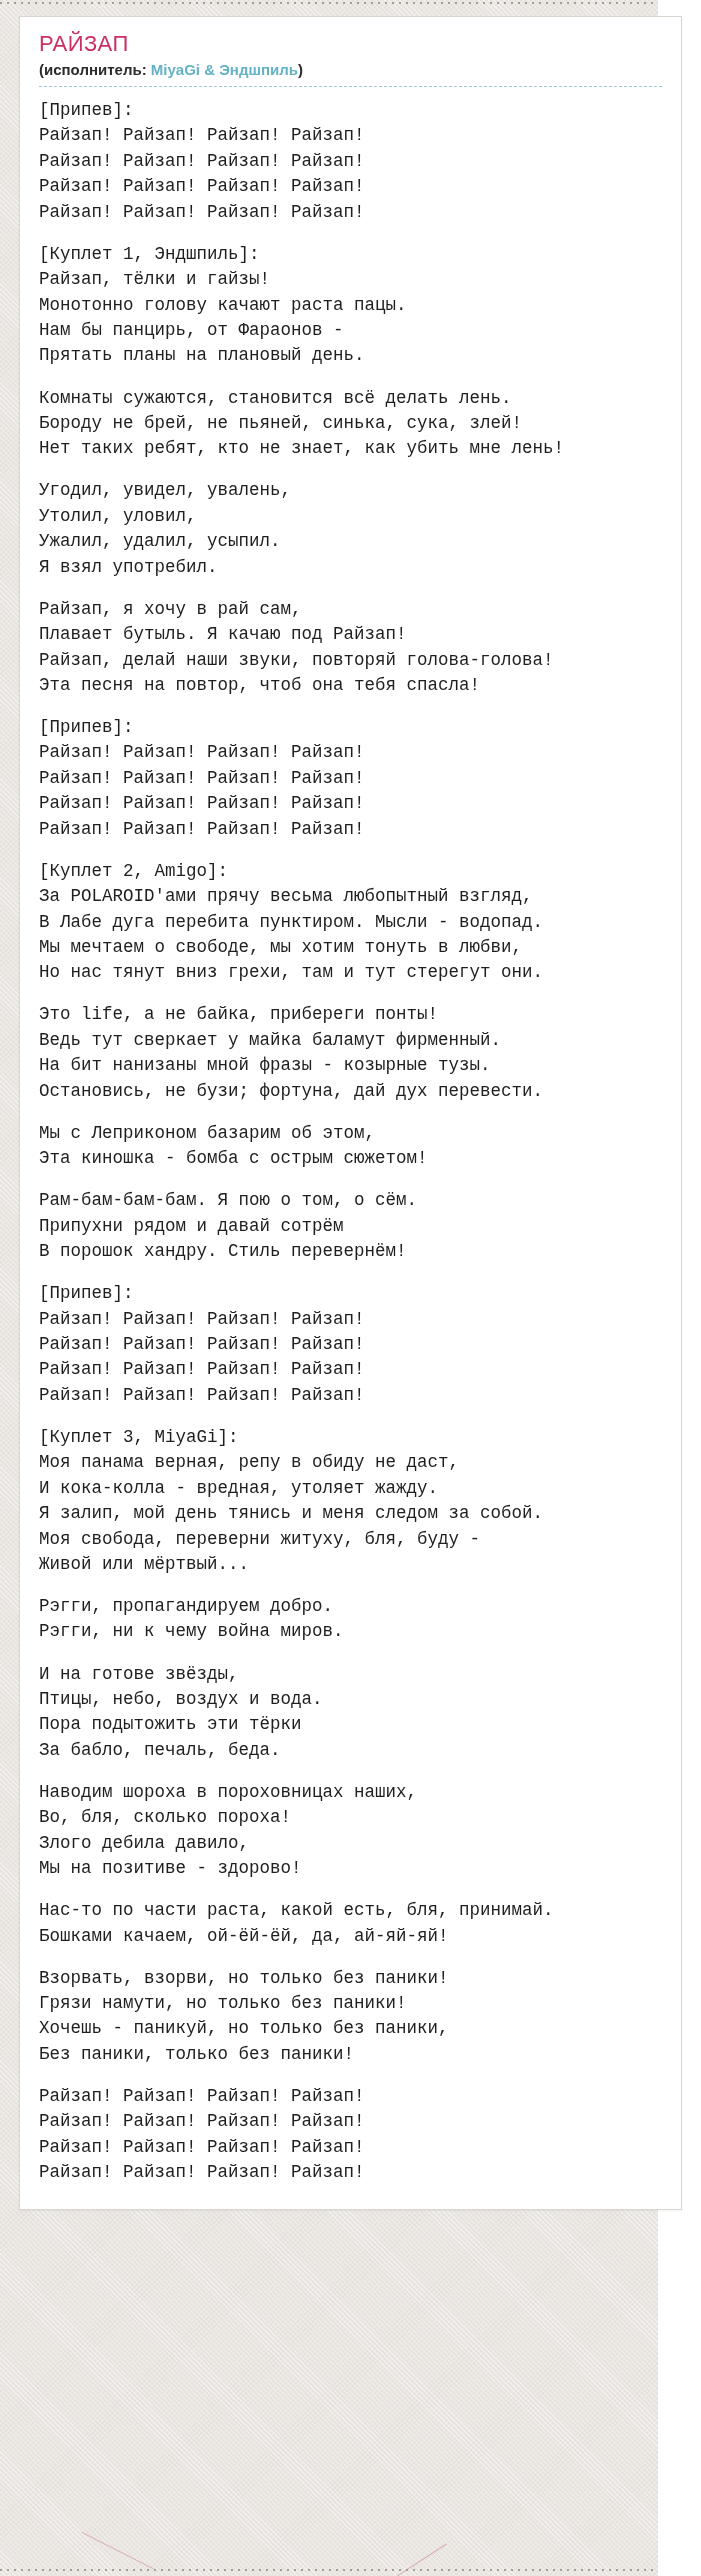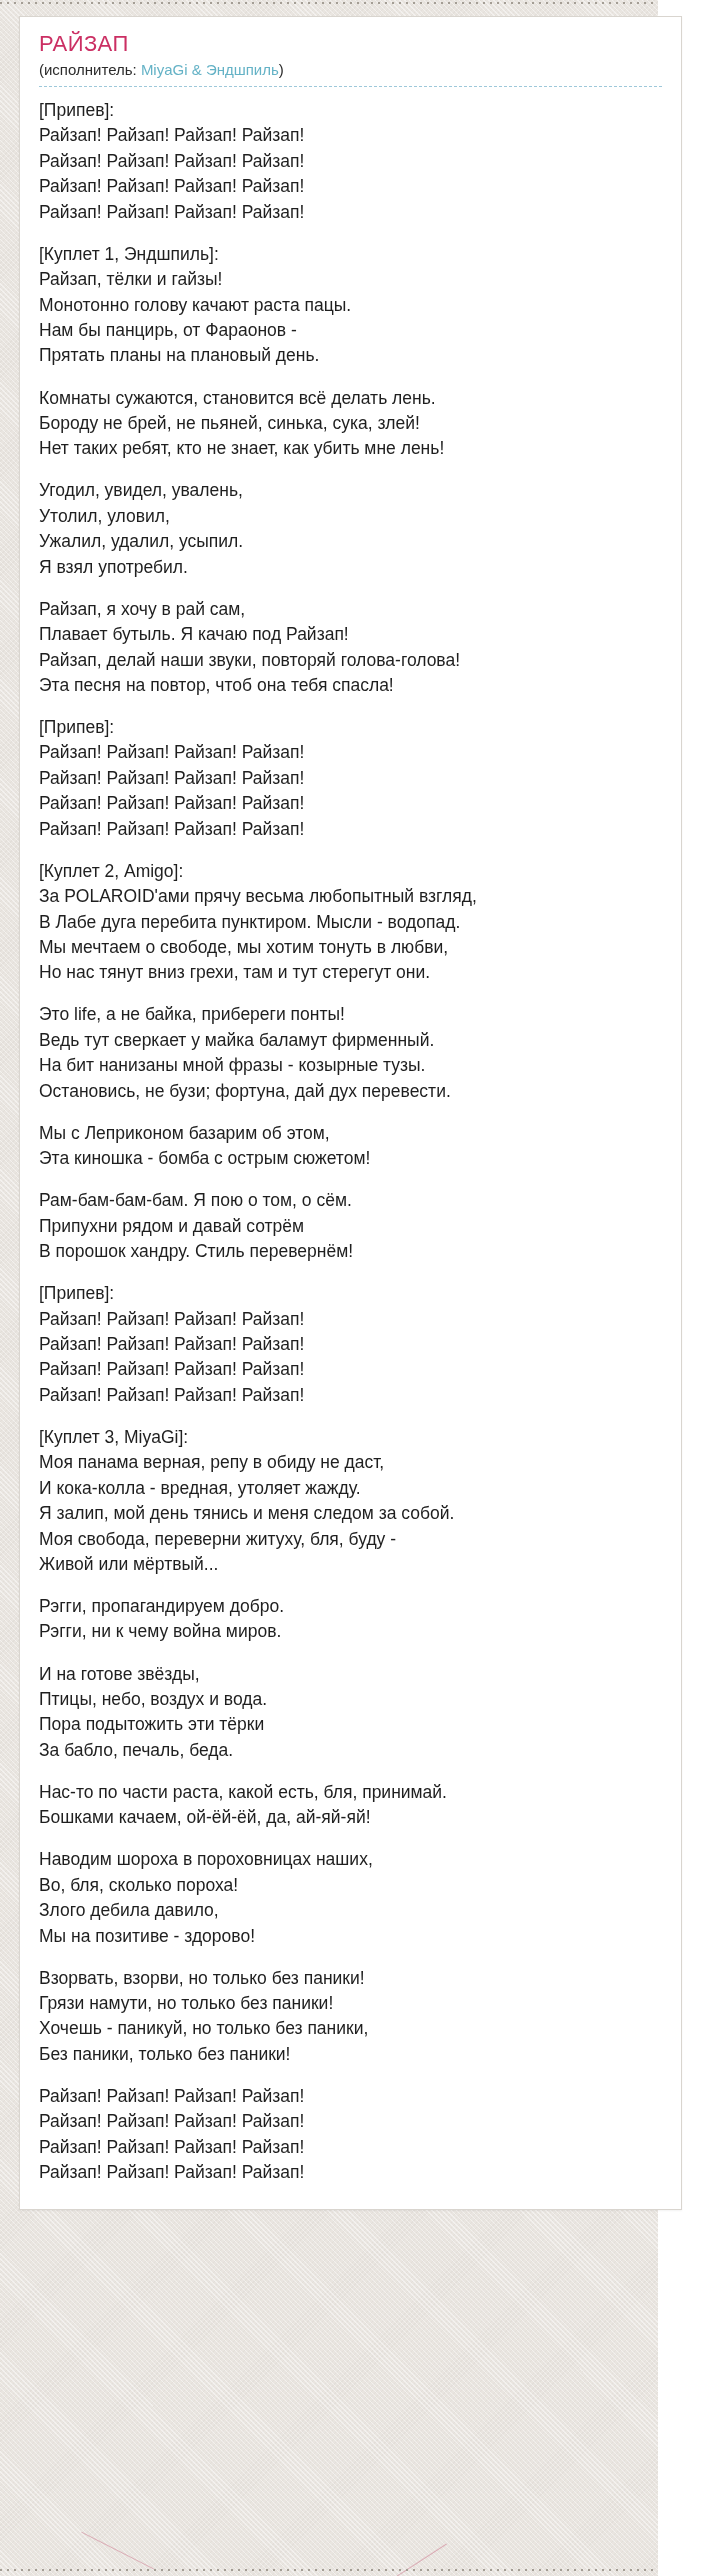--- a/index.html
+++ b/index.html
@@ -47,39 +47,41 @@
     font-weight: normal;
     line-height: 26px;
     color: var(--accent, #cb2f63);
     letter-spacing: 0.4px;
   }
   .artist-line {
     margin-top: 2.6px;
     font-size: 15px;
     line-height: 20px;
     color: #2b2b2b;
+    font-weight: bold;
   }
   .artist-link, .artist-sep {
     color: var(--link, #64b2c6);
     text-decoration: none;
     cursor: pointer;
   }
   .divider {
     margin-top: 6.1px;
     border-bottom: 0.9px dashed var(--divider, #9ec8da);
     height: 0;
   }
   .lyrics {
     margin-top: 11.4px;
     font-size: 17.5px;
     line-height: 25.4px;
     color: #1f1f1f;
   }
   .lyrics p.stanza {
     margin: 0 0 16.7px 0;
+    font-family: Liberation Mono, monospace;
   }
   .lyrics p.stanza:last-child {
     margin-bottom: 0;
   }
   .stitch {
     position: absolute;
     height: 0;
     border-top: 0.9px solid rgba(205,125,145,0.55);
   }
   .stitch-a {
@@ -113,22 +115,22 @@
         <p class="stanza">Райзап, я хочу в рай сам,<br>Плавает бутыль. Я качаю под Райзап!<br>Райзап, делай наши звуки, повторяй голова-голова!<br>Эта песня на повтор, чтоб она тебя спасла!</p>
         <p class="stanza">[Припев]:<br>Райзап! Райзап! Райзап! Райзап!<br>Райзап! Райзап! Райзап! Райзап!<br>Райзап! Райзап! Райзап! Райзап!<br>Райзап! Райзап! Райзап! Райзап!</p>
         <p class="stanza">[Куплет 2, Amigo]:<br>За POLAROID'ами прячу весьма любопытный взгляд,<br>В Лабе дуга перебита пунктиром. Мысли - водопад.<br>Мы мечтаем о свободе, мы хотим тонуть в любви,<br>Но нас тянут вниз грехи, там и тут стерегут они.</p>
         <p class="stanza">Это life, а не байка, прибереги понты!<br>Ведь тут сверкает у майка баламут фирменный.<br>На бит нанизаны мной фразы - козырные тузы.<br>Остановись, не бузи; фортуна, дай дух перевести.</p>
         <p class="stanza">Мы с Леприконом базарим об этом,<br>Эта киношка - бомба с острым сюжетом!</p>
         <p class="stanza">Рам-бам-бам-бам. Я пою о том, о сём.<br>Припухни рядом и давай сотрём<br>В порошок хандру. Стиль перевернём!</p>
         <p class="stanza">[Припев]:<br>Райзап! Райзап! Райзап! Райзап!<br>Райзап! Райзап! Райзап! Райзап!<br>Райзап! Райзап! Райзап! Райзап!<br>Райзап! Райзап! Райзап! Райзап!</p>
         <p class="stanza">[Куплет 3, MiyaGi]:<br>Моя панама верная, репу в обиду не даст,<br>И кока-колла - вредная, утоляет жажду.<br>Я залип, мой день тянись и меня следом за собой.<br>Моя свобода, переверни житуху, бля, буду -<br>Живой или мёртвый...</p>
         <p class="stanza">Рэгги, пропагандируем добро.<br>Рэгги, ни к чему война миров.</p>
         <p class="stanza">И на готове звёзды,<br>Птицы, небо, воздух и вода.<br>Пора подытожить эти тёрки<br>За бабло, печаль, беда.</p>
+        <p class="stanza">Наводим шороха в пороховницах наших,<br>Во, бля, сколько пороха!<br>Злого дебила давило,<br>Мы на позитиве - здорово!</p>
         <p class="stanza">Нас-то по части раста, какой есть, бля, принимай.<br>Бошками качаем, ой-ёй-ёй, да, ай-яй-яй!</p>
-        <p class="stanza">Наводим шороха в пороховницах наших,<br>Во, бля, сколько пороха!<br>Злого дебила давило,<br>Мы на позитиве - здорово!</p>
         <p class="stanza">Взорвать, взорви, но только без паники!<br>Грязи намути, но только без паники!<br>Хочешь - паникуй, но только без паники,<br>Без паники, только без паники!</p>
         <p class="stanza">Райзап! Райзап! Райзап! Райзап!<br>Райзап! Райзап! Райзап! Райзап!<br>Райзап! Райзап! Райзап! Райзап!<br>Райзап! Райзап! Райзап! Райзап!</p>
       </div>
   </div>
 
   <div class="stitch stitch-a"></div>
   <div class="stitch stitch-b"></div>
   <div class="dotted-row bottom"></div>
 </div>
 

